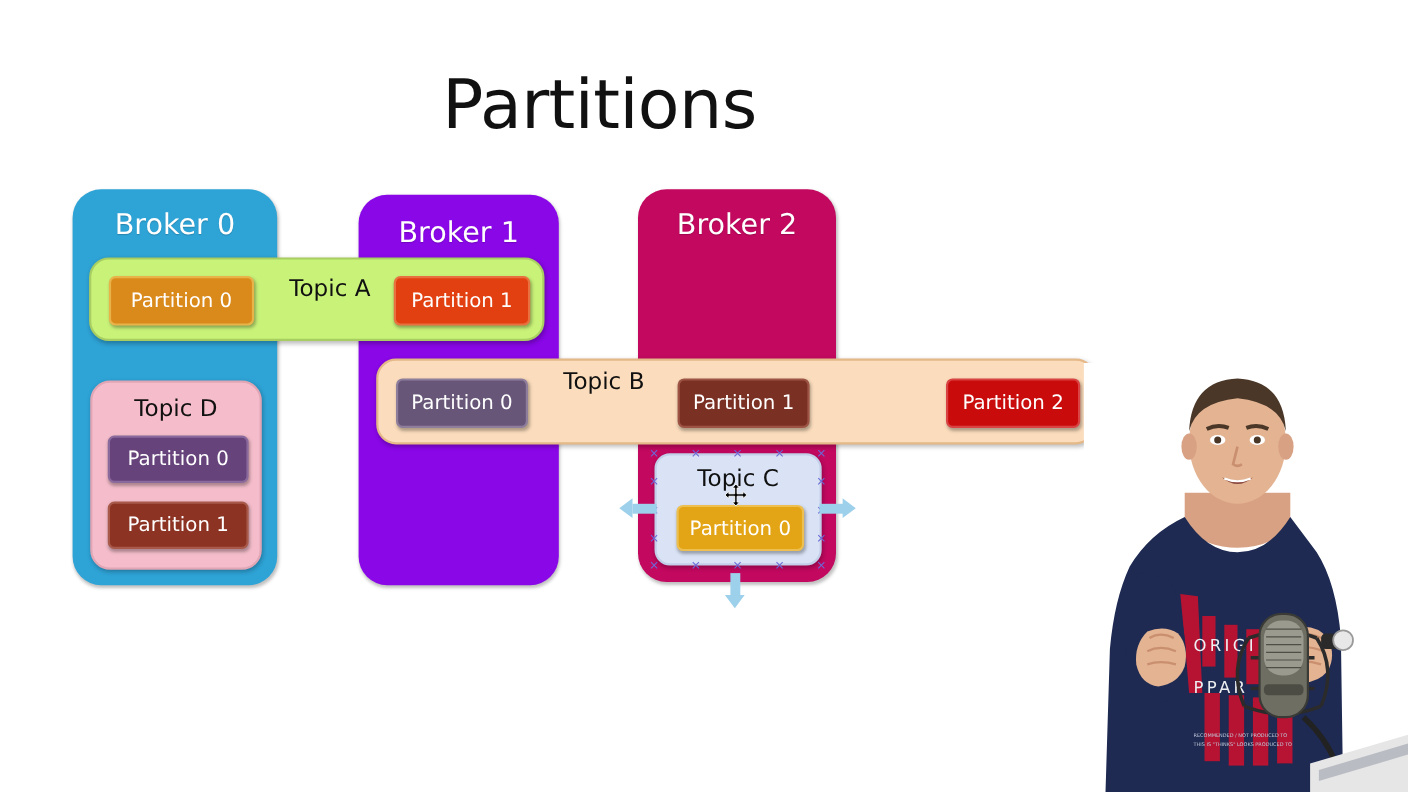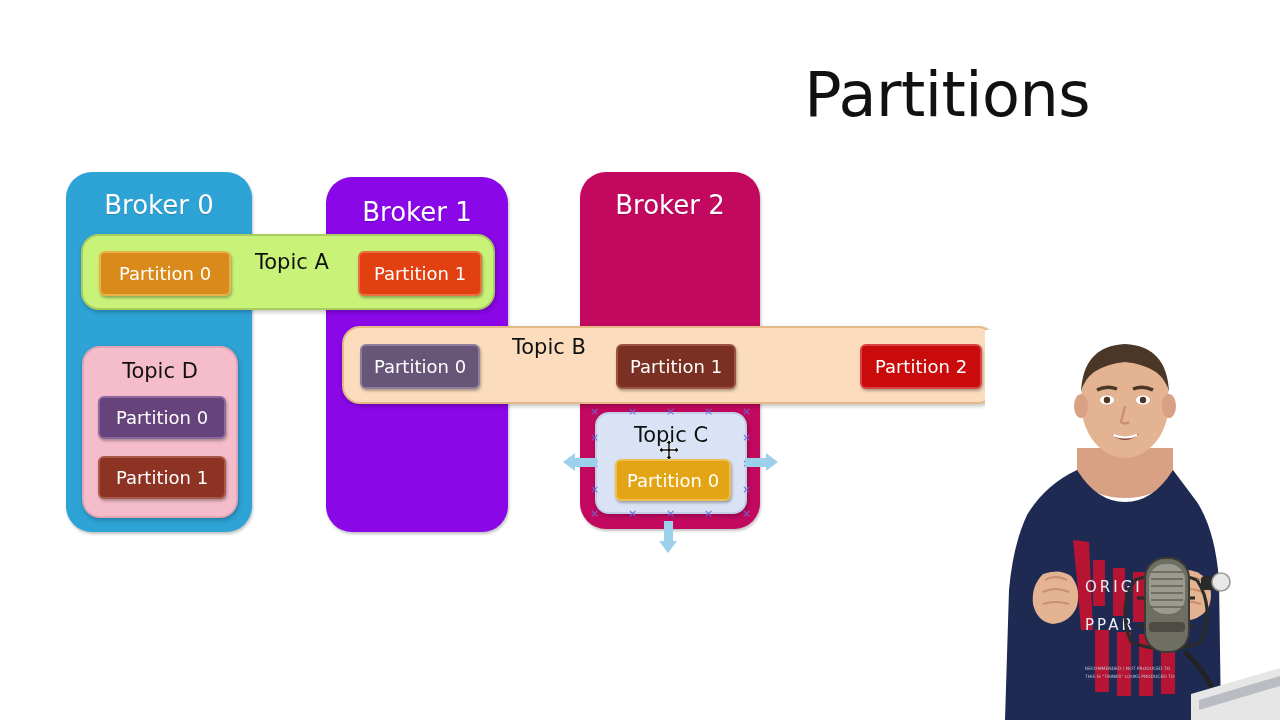--- a/index.html
+++ b/index.html
@@ -18,21 +18,21 @@
     inset: 0;
     background: #ffffff;
   }
 
   
   .slide-title {
     position: absolute;
     left: 0;
     top: 58px;
     width: 1090px;
-    text-align: right;
+    text-align: center;
     font-size: 62px;
     font-weight: 400;
     letter-spacing: -0.5px;
     color: #111111;
     font-family: "DejaVu Sans", sans-serif;
   }
 
   
   .broker {
     position: absolute;
@@ -71,21 +71,21 @@
     color: #101010;
     font-size: 21px;
     font-family: "DejaVu Sans", sans-serif;
     white-space: nowrap;
   }
 
   #topic-a {
     left: 81px; top: 234px; width: 414px; height: 76px;
     background: #C9F279; border: 2px solid #A8CE62;
   }
-  #topic-a .topic-label { left: 172px; top: 14px; }
+  #topic-a .topic-label { left: 180px; top: 14px; }
 
   #topic-b {
     left: 342px; top: 326px; width: 654px; height: 78px;
     background: #FBDDBD; border: 2px solid #E5B888;
   }
   #topic-b .topic-label { left: 168px; top: 7px; }
 
   #topic-c {
     left: 595px; top: 412px; width: 152px; height: 102px;
     background: #DAE3F5; border: 2px solid #C3CEE8;

